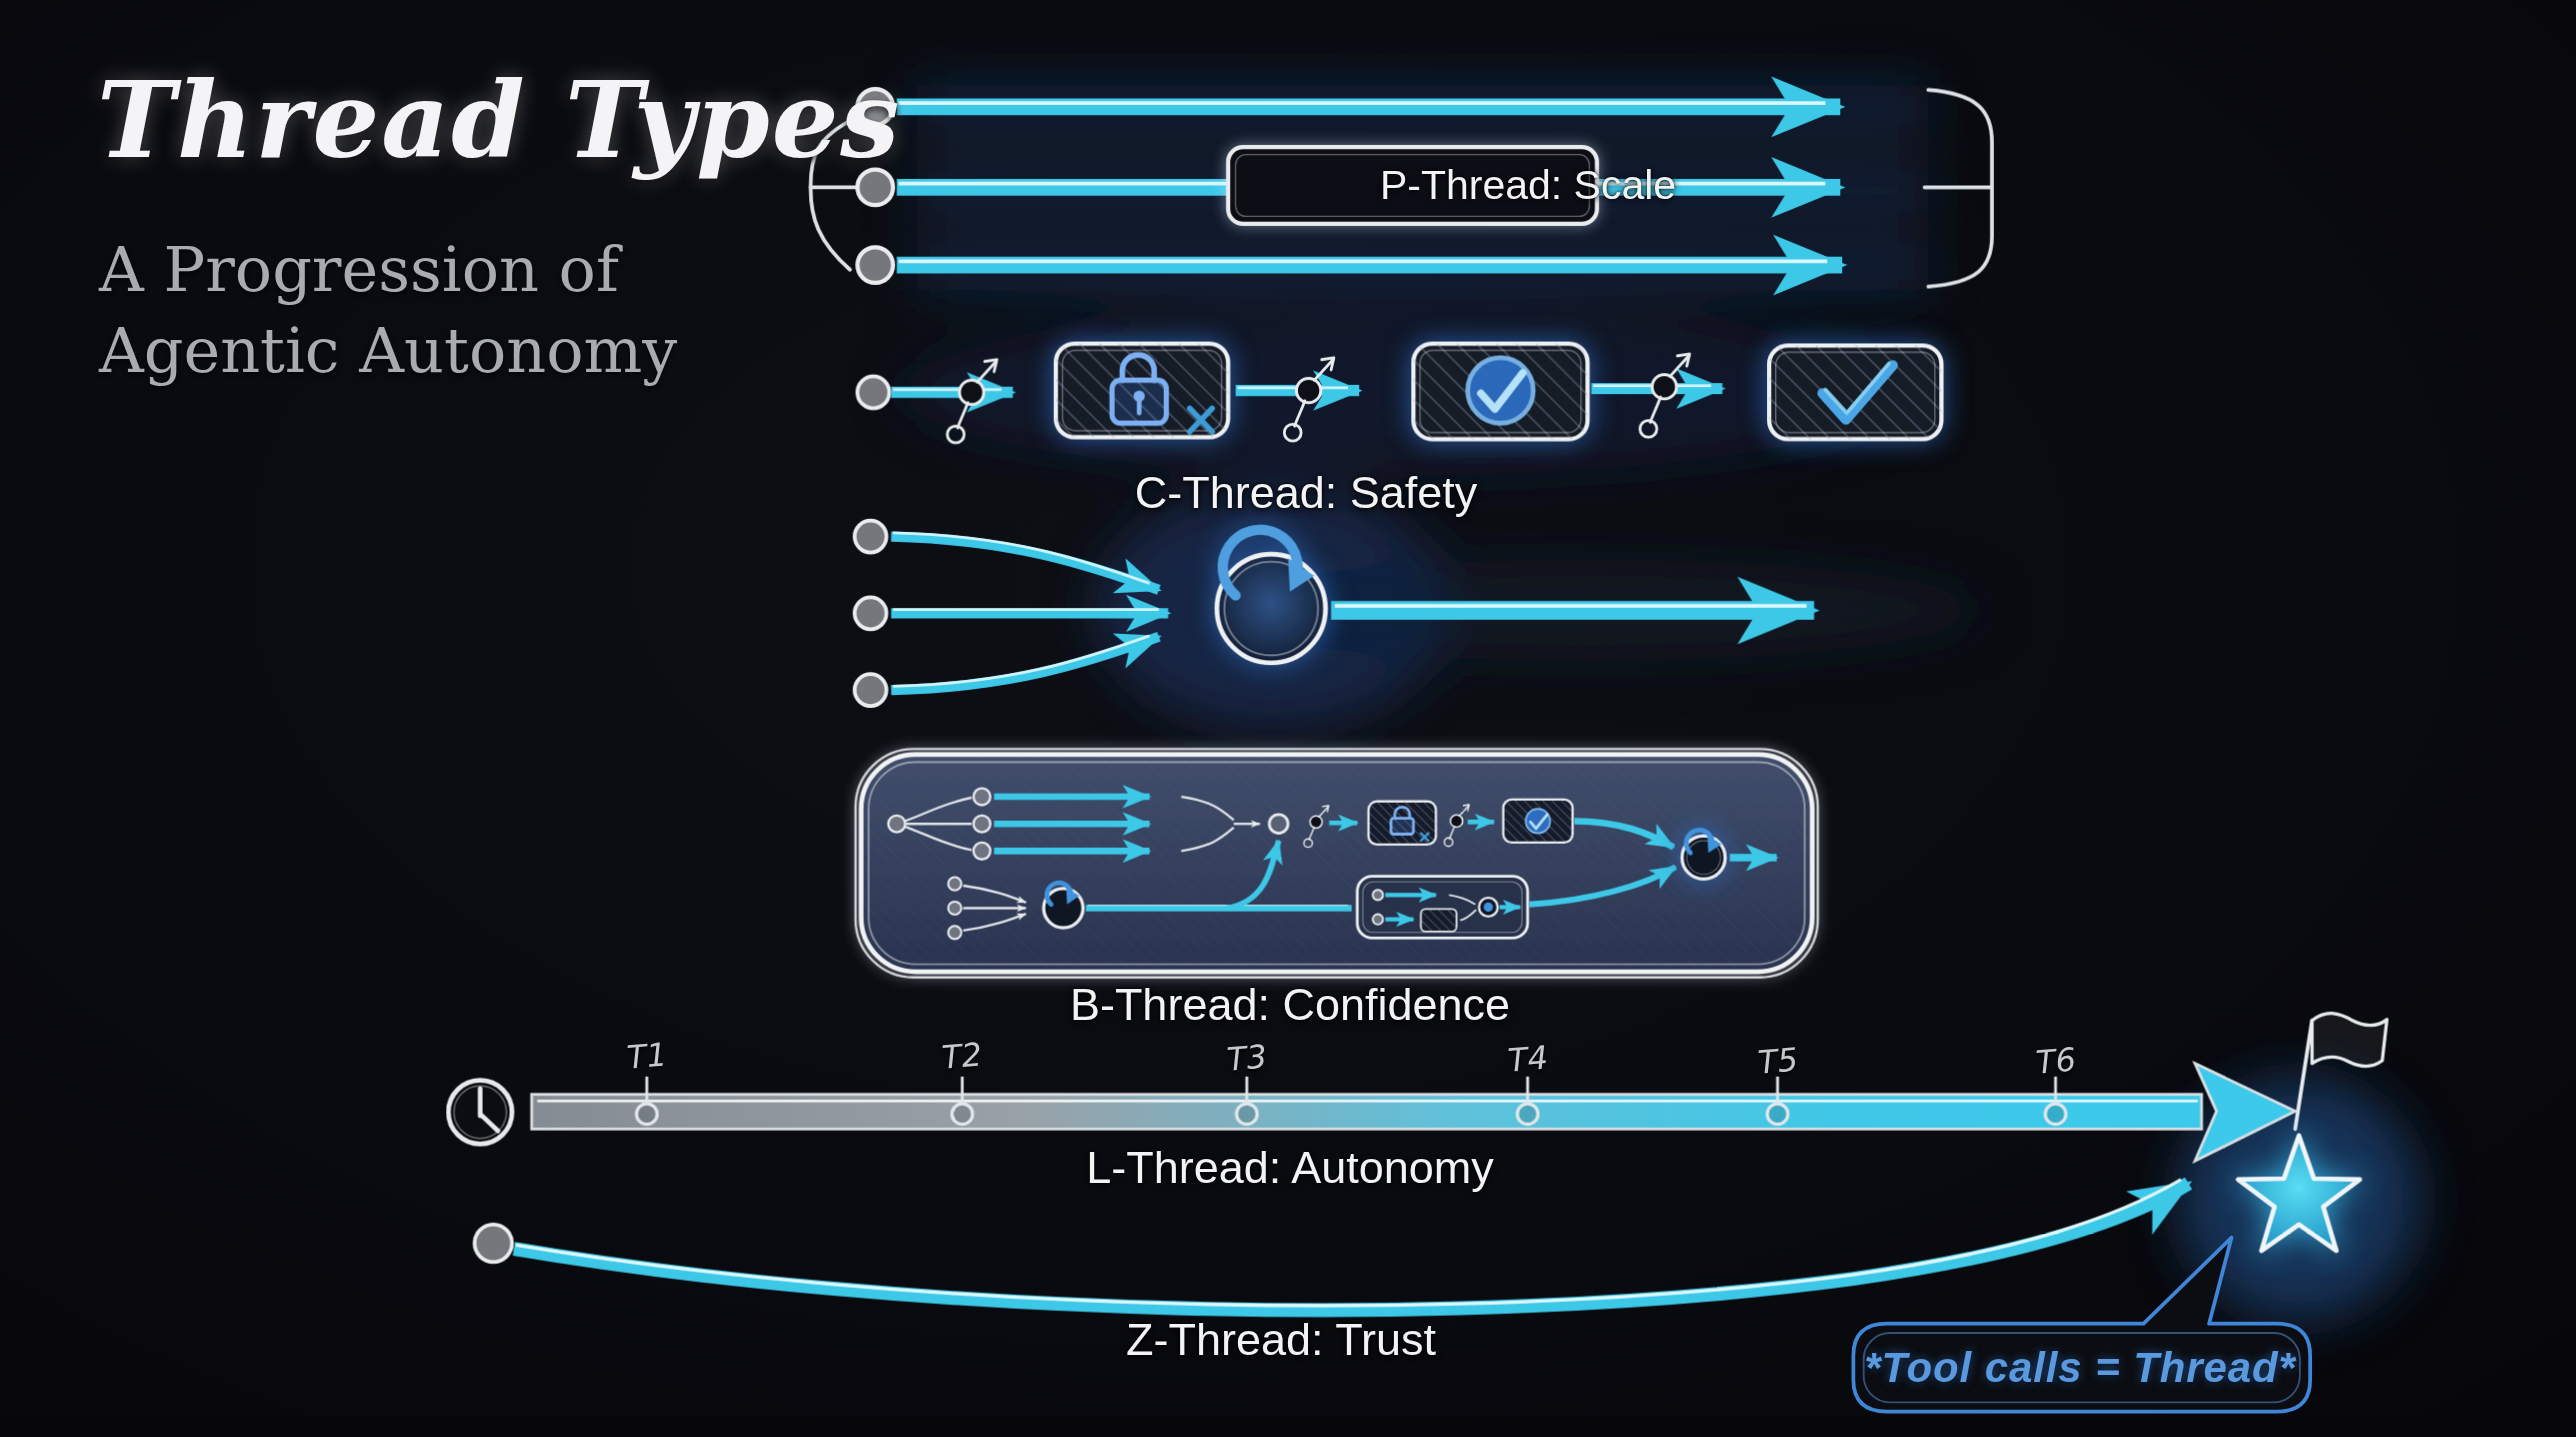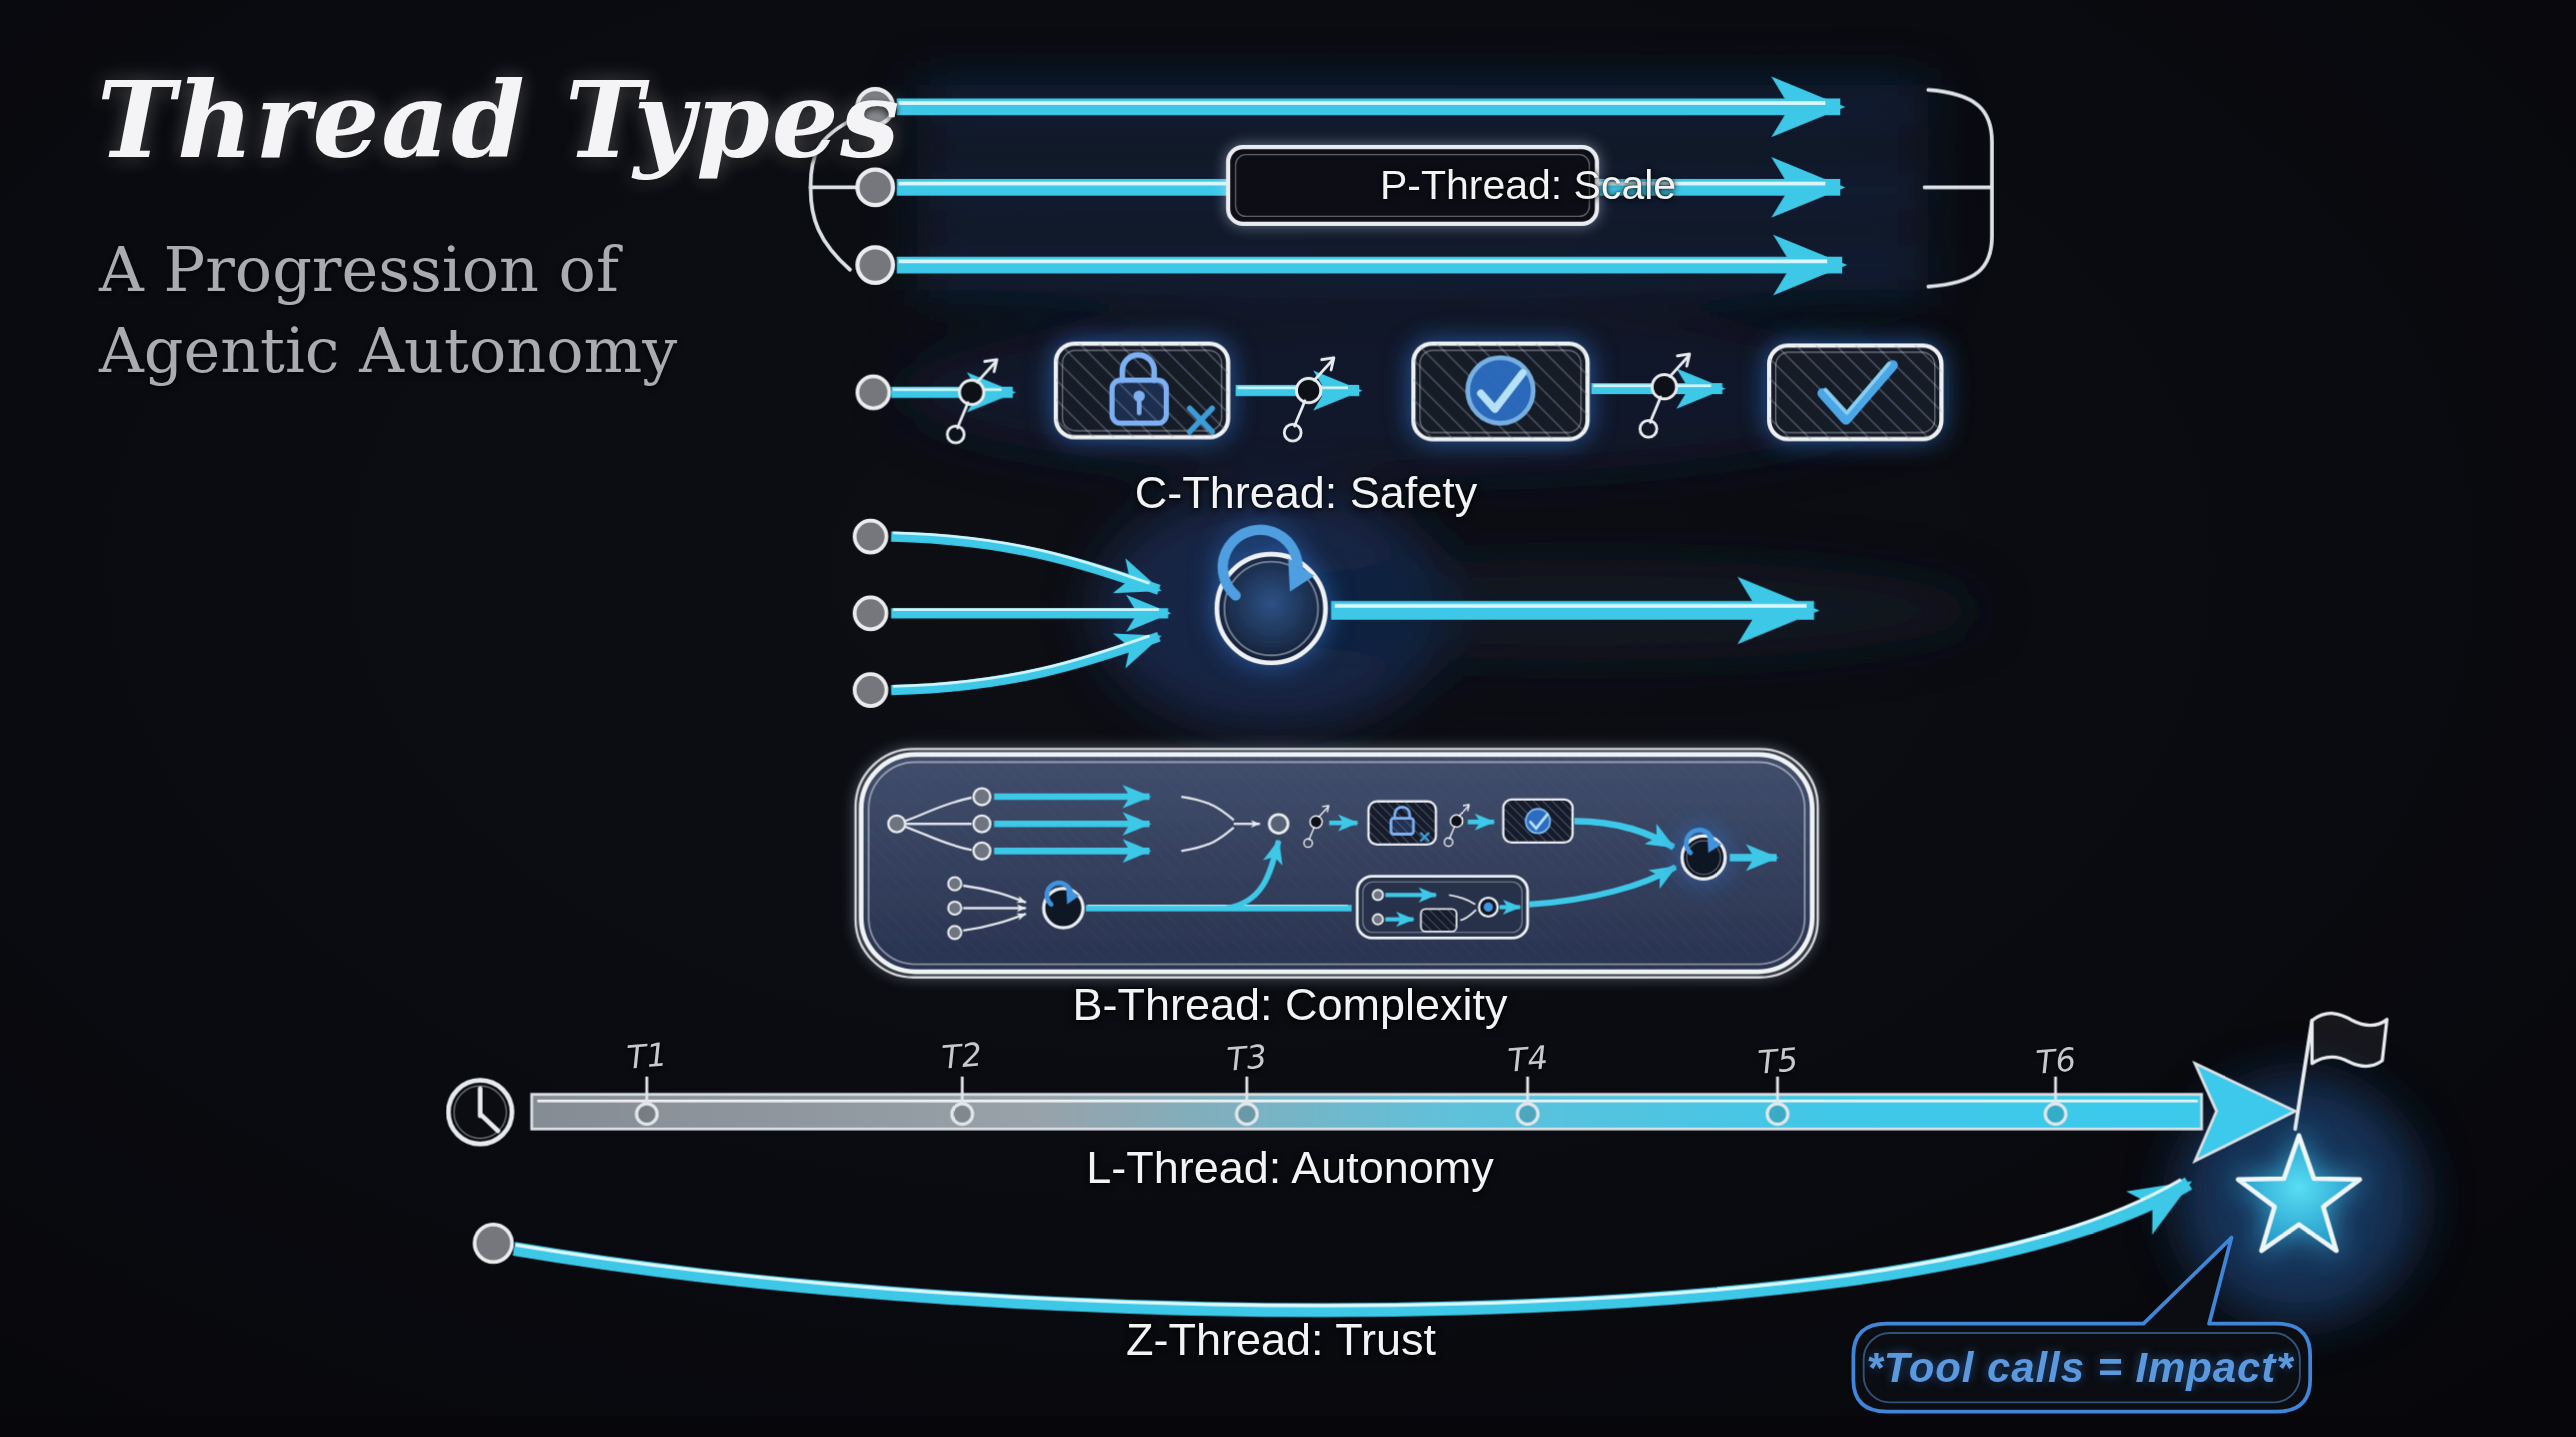--- a/index.html
+++ b/index.html
@@ -351,28 +351,28 @@
 
 <div class="overlay">
   <div class="title">Thread Types</div>
   <div class="subtitle">
     <div>A Progression of</div>
     <div>Agentic Autonomy</div>
   </div>
 
   <div class="lbl boxlbl" style="left:1496px; top:185px;margin-left:32px;">P-Thread: Scale</div>
   <div class="lbl" style="left:1290px; top:493px;margin-left:16px;">C-Thread: Safety</div>
-  <div class="lbl" style="left:1290px; top:1005px;">B-Thread: Complexity</div>
+  <div class="lbl" style="left:1290px; top:1005px;">B-Thread: Confidence</div>
   <div class="lbl" style="left:1281px; top:1340px;">Z-Thread: Trust</div>
   <div class="lbl" style="left:1290px; top:1168px;">L-Thread: Autonomy</div>
 
   <div class="tick" style="left:647px;  top:1056px;">T1</div>
   <div class="tick" style="left:962px; top:1056px;">T2</div>
   <div class="tick" style="left:1247px; top:1058px;">T3</div>
   <div class="tick" style="left:1528px; top:1059px;">T4</div>
   <div class="tick" style="left:1778px; top:1061px;">T5</div>
   <div class="tick" style="left:2056px; top:1061px;">T6</div>
 
-  <div class="bubbletext" style="left:2080px; top:1368px;">*Tool calls = Impact*</div>
+  <div class="bubbletext" style="left:2080px; top:1368px;">*Tool calls = Thread*</div>
 </div>
 
 </div>
 
 
 </body></html>

